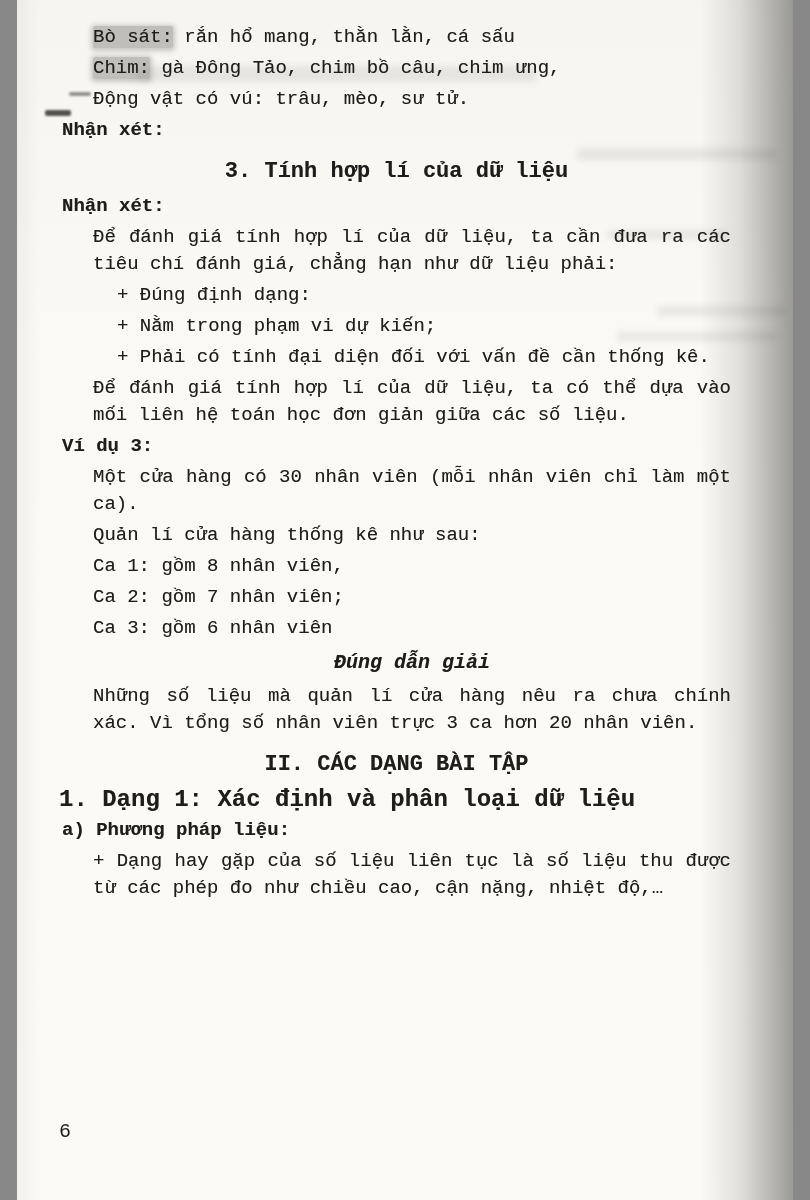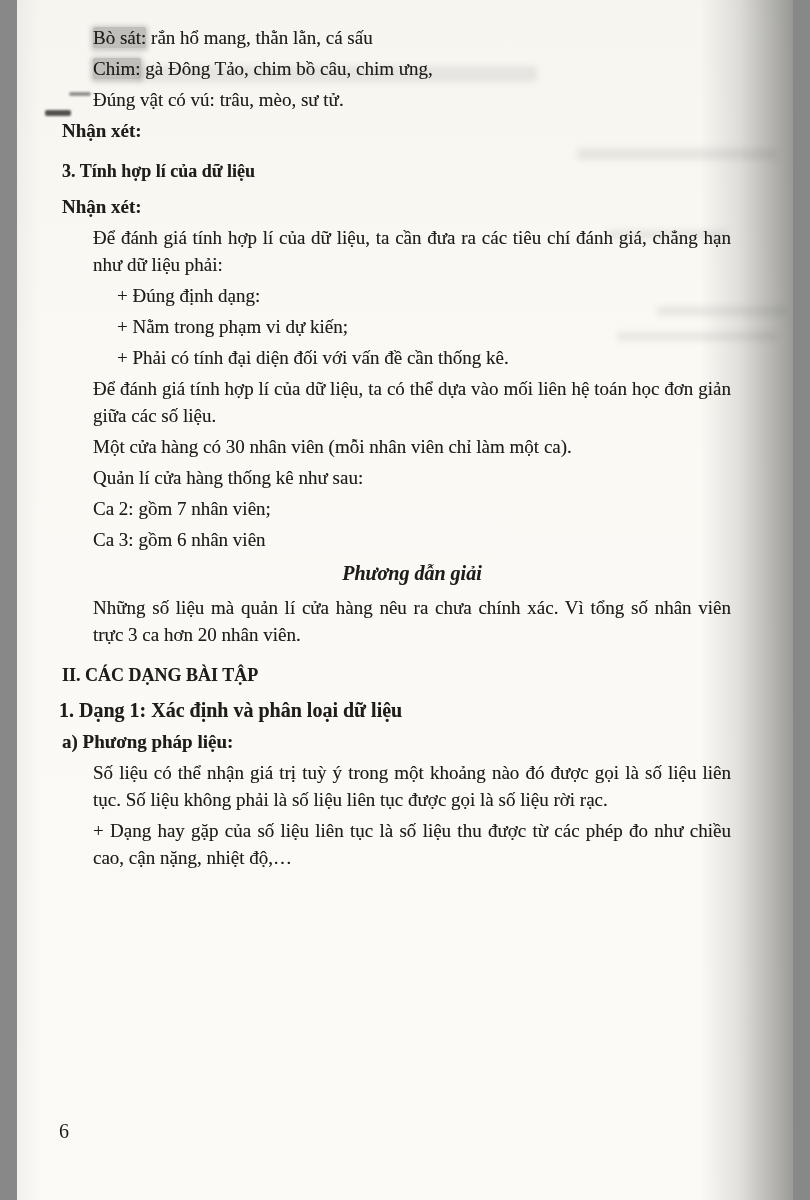--- a/index.html
+++ b/index.html
@@ -1,21 +1,21 @@
 <!DOCTYPE html>
 <html><head>
 <meta charset="utf-8">
 <style>
   html,body { margin:0; padding:0; background:#888; }
   .page {
     position:relative;
     width:776px; height:1200px;
     margin:0 auto;
     overflow:hidden;
-    font-family:Liberation Serif, serif;
+    font-family:Liberation Mono, monospace;
     color:#1e1d1b;
     background:
       linear-gradient(90deg,
         rgba(0,0,0,0.04) 0%, rgba(0,0,0,0.0) 3%,
         rgba(0,0,0,0.0) 88%,
         rgba(0,0,0,0.10) 93%,
         rgba(0,0,0,0.38) 100%),
       linear-gradient(180deg, #f6f5f0 0%, #faf9f4 30%, #fbfaf6 100%);
   }
   .content {
@@ -29,28 +29,29 @@
     text-shadow:0 0 0.5px rgba(20,20,20,0.4);
   }
   .p.body { text-align:justify; }
   .p.label {
     margin-left:45px;
     font-weight:bold;
   }
   .p.head {
     margin-left:45px;
     font-weight:bold;
-    font-size:18px;
+    font-size:22px;
     margin-top:14px;
     margin-bottom:8px;
+    text-align:center;
   }
   .p.head2 {
     margin-left:42px;
     font-weight:bold;
-    font-size:20px;
+    font-size:24px;
     margin-top:8px;
   }
   .p.plus { margin-left:100px; }
   .p.center {
     text-align:center;
     font-weight:bold;
     font-style:italic;
     margin-top:7px;
     margin-bottom:7px;
     font-size:20px;
@@ -90,36 +91,37 @@
   <div class="ghost" style="left:560px; top:148px; width:200px; height:12px;"></div>
   <div class="ghost" style="left:640px; top:306px; width:130px; height:10px;"></div>
   <div class="ghost" style="left:600px; top:332px; width:160px; height:9px;"></div>
   <div class="ghost" style="left:590px; top:230px; width:120px; height:9px;"></div>
   <div class="mark" style="left:28px; top:110px; width:26px; height:6px;"></div>
   <div class="mark" style="left:52px; top:92px; width:22px; height:4px; opacity:.6;"></div>
 
   <div class="content" id="content">
       <div class="p body"><span class="smudge">Bò sát:</span><span> rắn hổ mang, thằn lằn, cá sấu</span></div>
       <div class="p body"><span class="smudge">Chim:</span><span> gà Đông Tảo, chim bồ câu, chim ưng,</span></div>
-      <div class="p body">Đúng vật có vú: trâu, mèo, sư tử.</div>
+      <div class="p body">Động vật có vú: trâu, mèo, sư tử.</div>
       <div class="p label">Nhận xét:</div>
       <div class="p head">3. Tính hợp lí của dữ liệu</div>
       <div class="p label">Nhận xét:</div>
       <div class="p body">Để đánh giá tính hợp lí của dữ liệu, ta cần đưa ra các tiêu chí đánh giá, chẳng hạn như dữ liệu phải:</div>
       <div class="p plus">+ Đúng định dạng:</div>
       <div class="p plus">+ Nằm trong phạm vi dự kiến;</div>
       <div class="p plus">+ Phải có tính đại diện đối với vấn đề cần thống kê.</div>
       <div class="p body">Để đánh giá tính hợp lí của dữ liệu, ta có thể dựa vào mối liên hệ toán học đơn giản giữa các số liệu.</div>
+      <div class="p label">Ví dụ 3:</div>
       <div class="p body">Một cửa hàng có 30 nhân viên (mỗi nhân viên chỉ làm một ca).</div>
       <div class="p body">Quản lí cửa hàng thống kê như sau:</div>
+      <div class="p body">Ca 1: gồm 8 nhân viên,</div>
       <div class="p body">Ca 2: gồm 7 nhân viên;</div>
       <div class="p body">Ca 3: gồm 6 nhân viên</div>
-      <div class="p center">Phương dẫn giải</div>
+      <div class="p center">Đúng dẫn giải</div>
       <div class="p body">Những số liệu mà quản lí cửa hàng nêu ra chưa chính xác. Vì tổng số nhân viên trực 3 ca hơn 20 nhân viên.</div>
       <div class="p head">II. CÁC DẠNG BÀI TẬP</div>
       <div class="p head2">1. Dạng 1: Xác định và phân loại dữ liệu</div>
       <div class="p label">a) Phương pháp liệu:</div>
-      <div class="p body">Số liệu có thể nhận giá trị tuỳ ý trong một khoảng nào đó được gọi là số liệu liên tục. Số liệu không phải là số liệu liên tục được gọi là số liệu rời rạc.</div>
       <div class="p body">+ Dạng hay gặp của số liệu liên tục là số liệu thu được từ các phép đo như chiều cao, cận nặng, nhiệt độ,…</div>
     </div>
 
   <div class="page-number">6</div>
 </div>
 
 </body></html>

